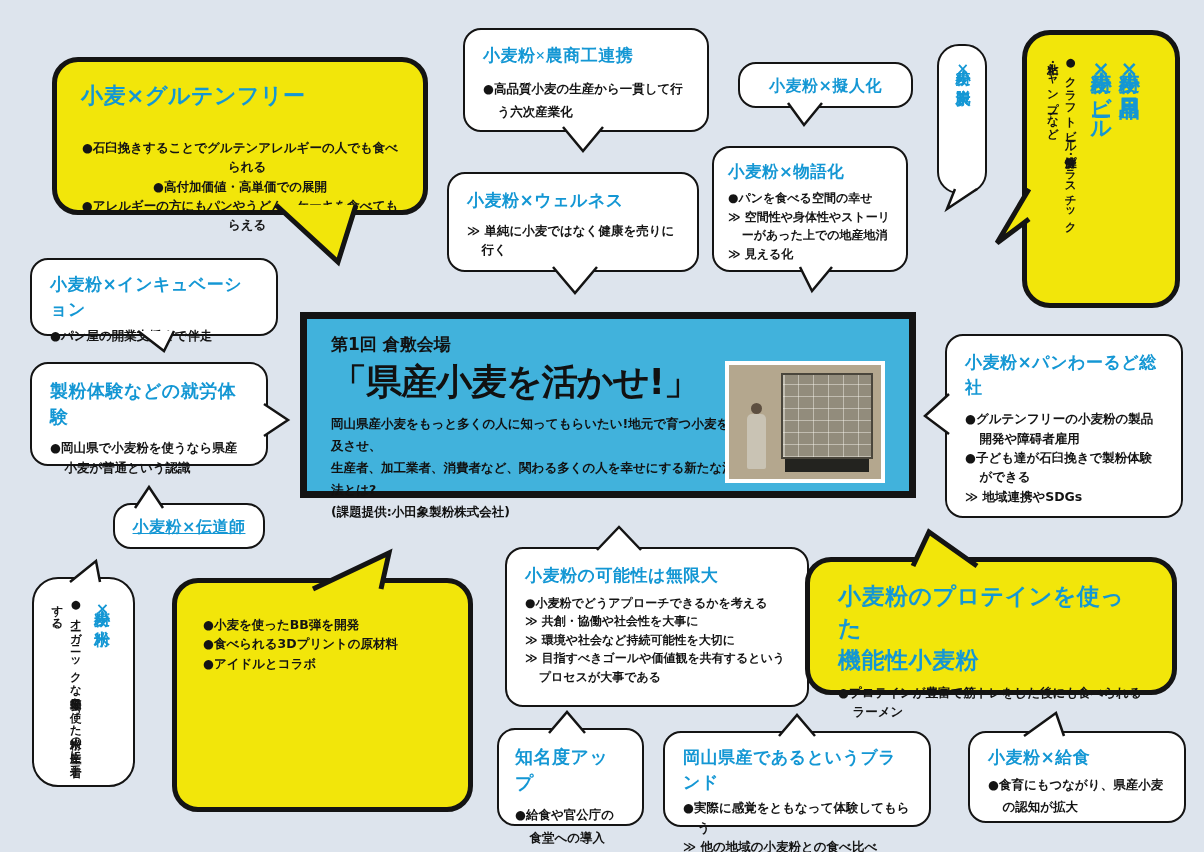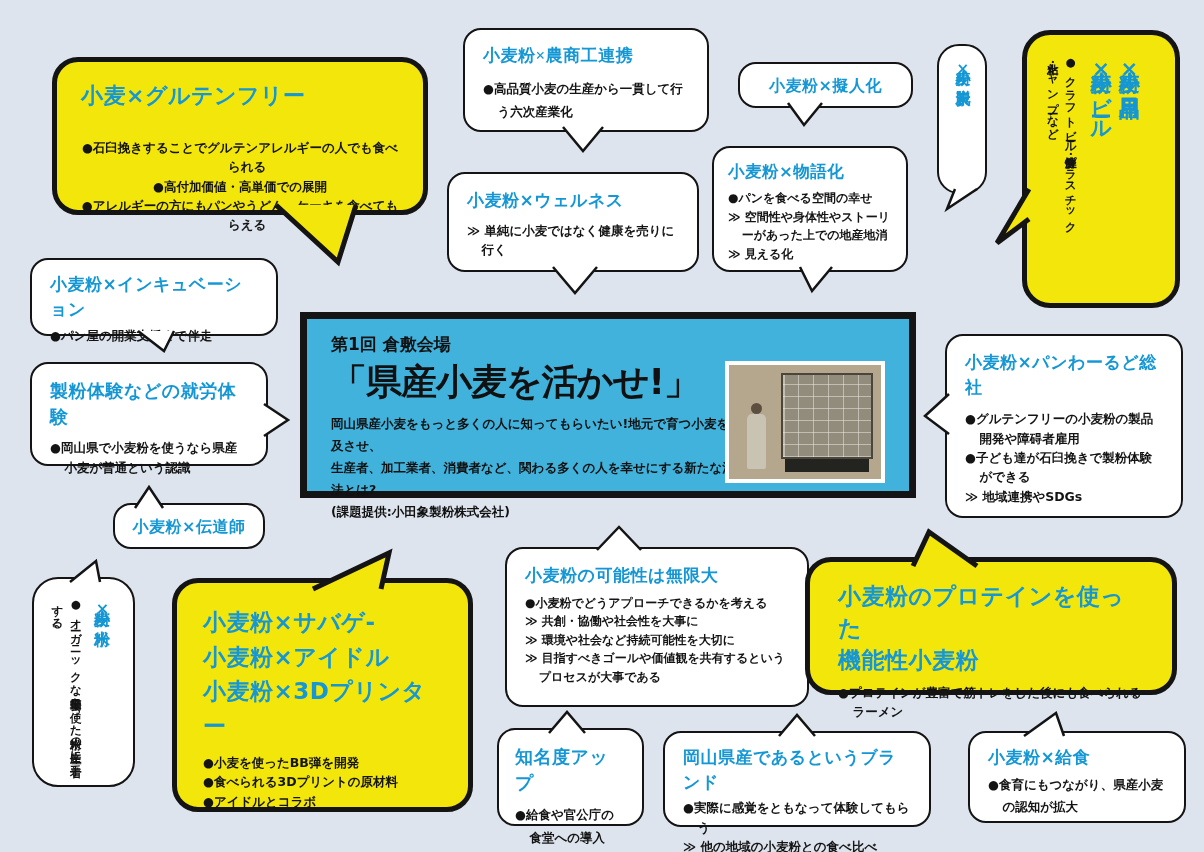--- a/index.html
+++ b/index.html
@@ -150,40 +150,37 @@
       <div class="bullet">●グルテンフリーの小麦粉の製品開発や障碍者雇用</div>
       <div class="bullet">●子ども達が石臼挽きで製粉体験ができる</div>
       <div class="bullet">≫ 地域連携やSDGs</div>
     </div>
     <svg class="tail" style="left:-26px;top:52px;" width="32" height="52">
         <path d="M28 6 L4 28 L28 46" fill="#ffffff" stroke="#141414" stroke-width="2.5"></path>
       </svg>
   </div>
 
   <div class="bubble" style="left:113px;top:503px;width:152px;height:46px;padding:10px 14px;text-align:center;">
-    <div class="btitle" style="font-size:16px;">小麦粉×伝道師</div>
+    <div class="btitle" style="font-size:16px;text-decoration:underline;">小麦粉×伝道師</div>
     <svg class="tail" style="left:14px;top:-21px;" width="40" height="26">
         <path d="M6 24 L20 3 L34 24" fill="#ffffff" stroke="#141414" stroke-width="2.5"></path>
       </svg>
   </div>
 
   <div class="bubble" style="left:32px;top:577px;width:103px;height:210px;border-radius:26px;padding:18px 14px;">
     <div class="vtext" style="height:100%;">
       <div class="btitle" style="font-size:16px;">小麦粉×米粉</div>
       <div style="font-size:11.5px;line-height:1.6;margin-right:6px;">●オーガニックな朝日米等を使った米粉の生産に着手する。</div>
     </div>
     <svg class="tail" style="left:30px;top:-21px;" width="40" height="26">
         <path d="M6 24 L32 3 L36 24" fill="#ffffff" stroke="#141414" stroke-width="2.5"></path>
       </svg>
   </div>
 
   <div class="bubble yellow" style="left:172px;top:578px;width:301px;height:234px;padding:22px 26px;">
-    <div class="btitle" style="font-size:23px;line-height:1.5;">小麦粉×サバゲ-
-小麦粉×アイドル
-小麦粉×3Dプリンター</div>
     <div class="bullets" style="margin-top:10px;">
       <div class="bullet">●小麦を使ったBB弾を開発</div>
       <div class="bullet">●食べられる3Dプリントの原材料</div>
       <div class="bullet">●アイドルとコラボ</div>
     </div>
     <svg class="tail" style="left:130px;top:-34px;" width="95" height="42">
         <path d="M6 40 L82 4 L74 40" fill="#f2e60a" stroke="#141414" stroke-width="5"></path>
       </svg>
   </div>
 

